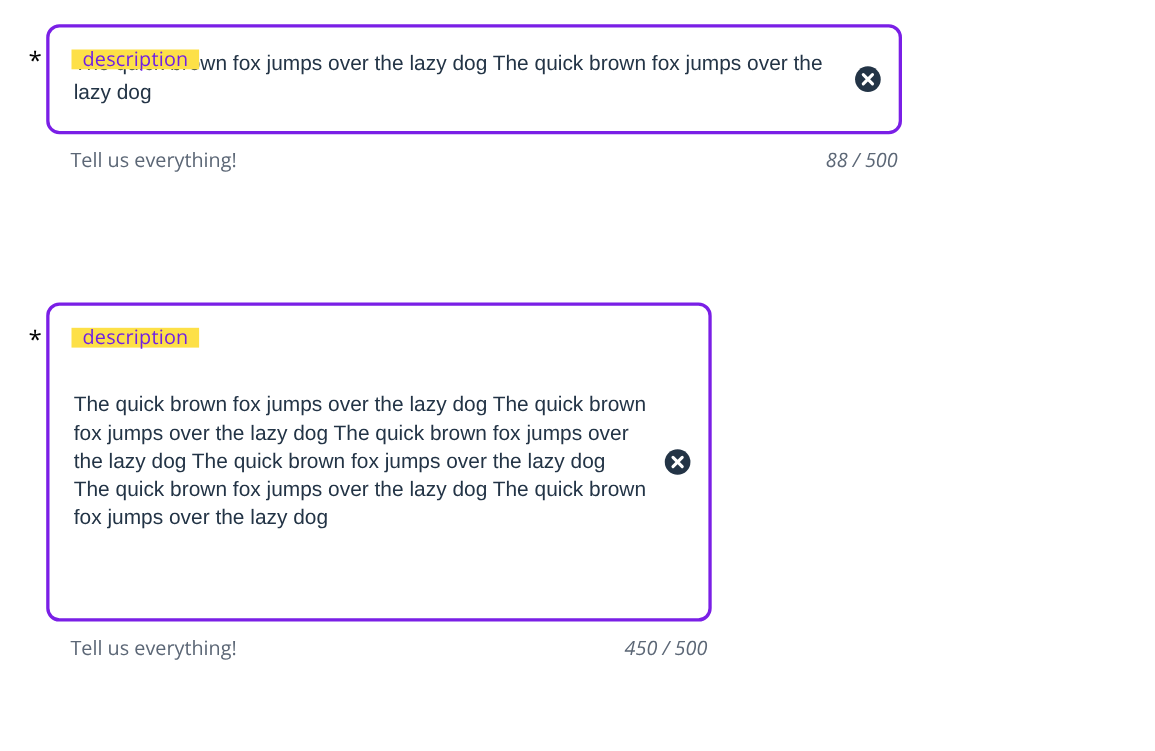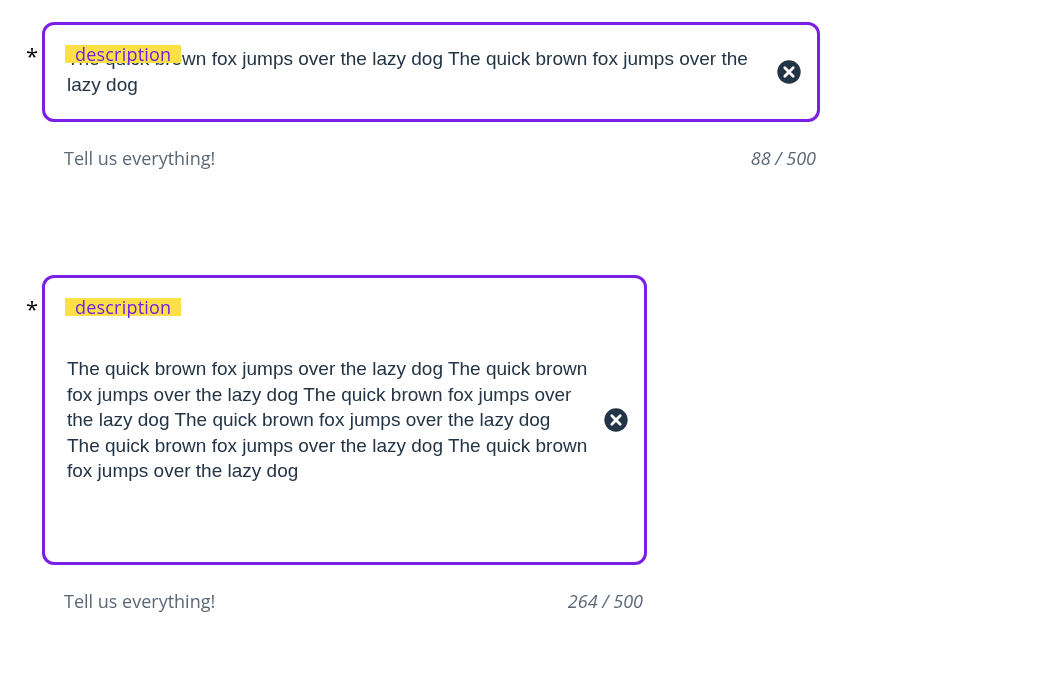--- a/index.html
+++ b/index.html
@@ -84,21 +84,21 @@
     border:none;
     padding:0;
     background:transparent;
     cursor:pointer;
   }
   .clear-btn svg{display:block;}
 
   .helper-row{
     display:flex;
     justify-content:space-between;
-    margin-top:24px;
+    margin-top:12px;
     padding:0 4px 0 22px;
     font-size:18px;
     color:var(--muted);
     gap:21px;
   }
   .counter{white-space:nowrap;font-style:italic;}
 
   
   #wrap1{ left:22px; top:22px; }
   #wrap1 .box{ width:778px; min-height:100px;}
@@ -137,16 +137,16 @@
       <div class="content" contenteditable="true" style="">The quick brown fox jumps over the lazy dog The quick brown fox jumps over the lazy dog The quick brown fox jumps over the lazy dog The quick brown fox jumps over the lazy dog The quick brown fox jumps over the lazy dog The quick brown fox jumps over the lazy dog</div>
       <button class="clear-btn">
         <svg viewBox="0 0 24 24" width="28" height="28">
           <circle cx="12" cy="12" r="10" fill="#233446"></circle>
           <path d="M8.4 8.4l7.2 7.2M15.6 8.4l-7.2 7.2" stroke="#ffffff" stroke-width="2.4" stroke-linecap="round"></path>
         </svg>
       </button>
     </div>
     <div class="helper-row">
       <span>Tell us everything!</span>
-      <span class="counter"><span>264</span> / <span>500</span></span>
+      <span class="counter"><span>450</span> / <span>500</span></span>
     </div>
   </div>
 </div>
 
 </body></html>

